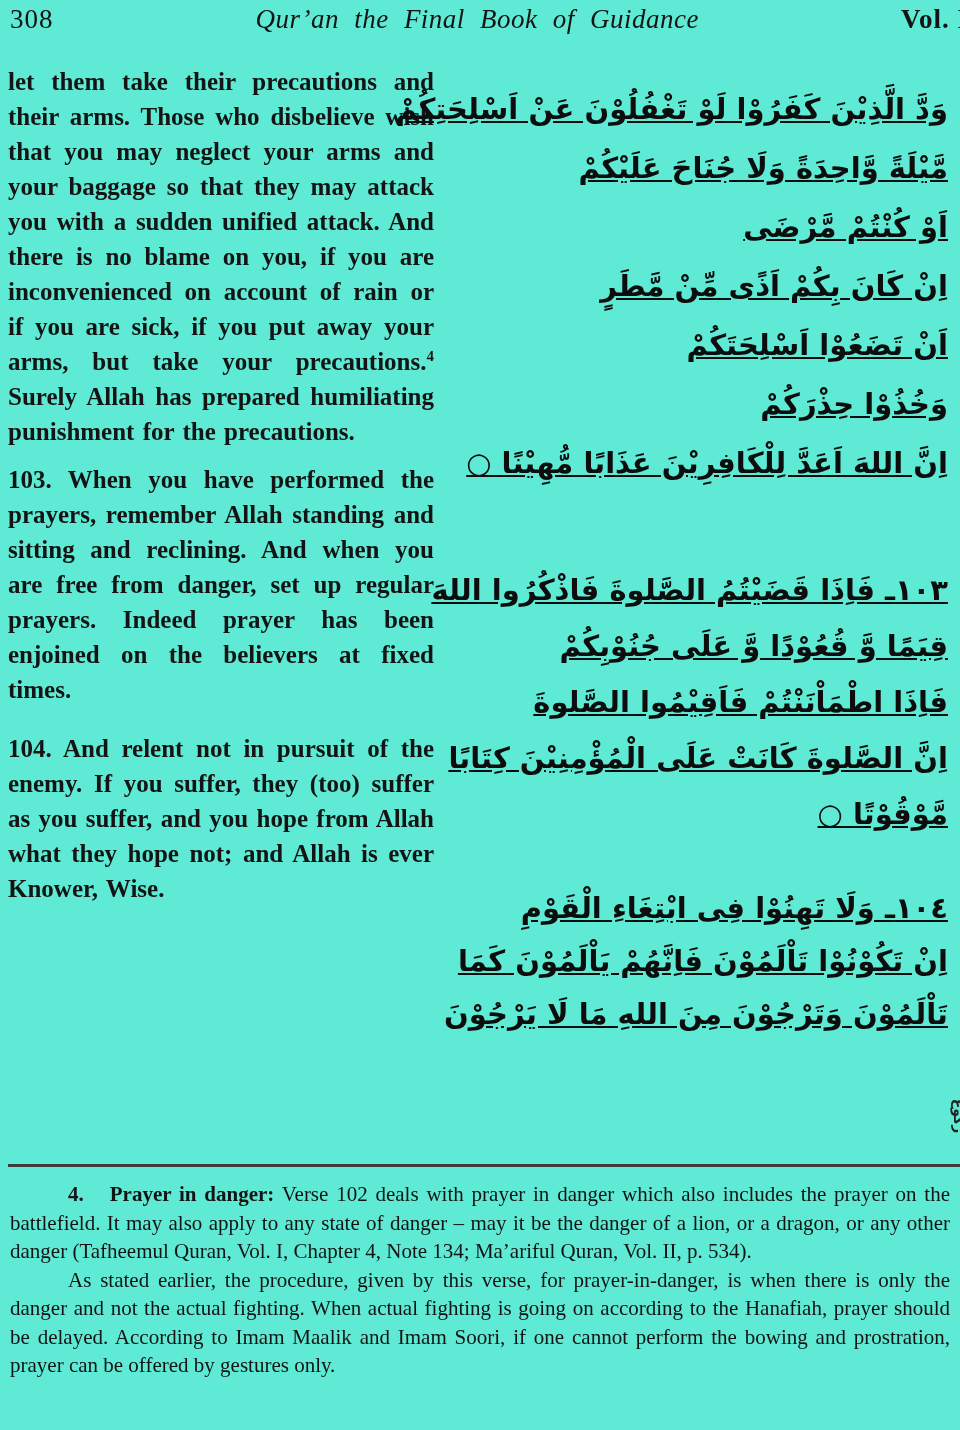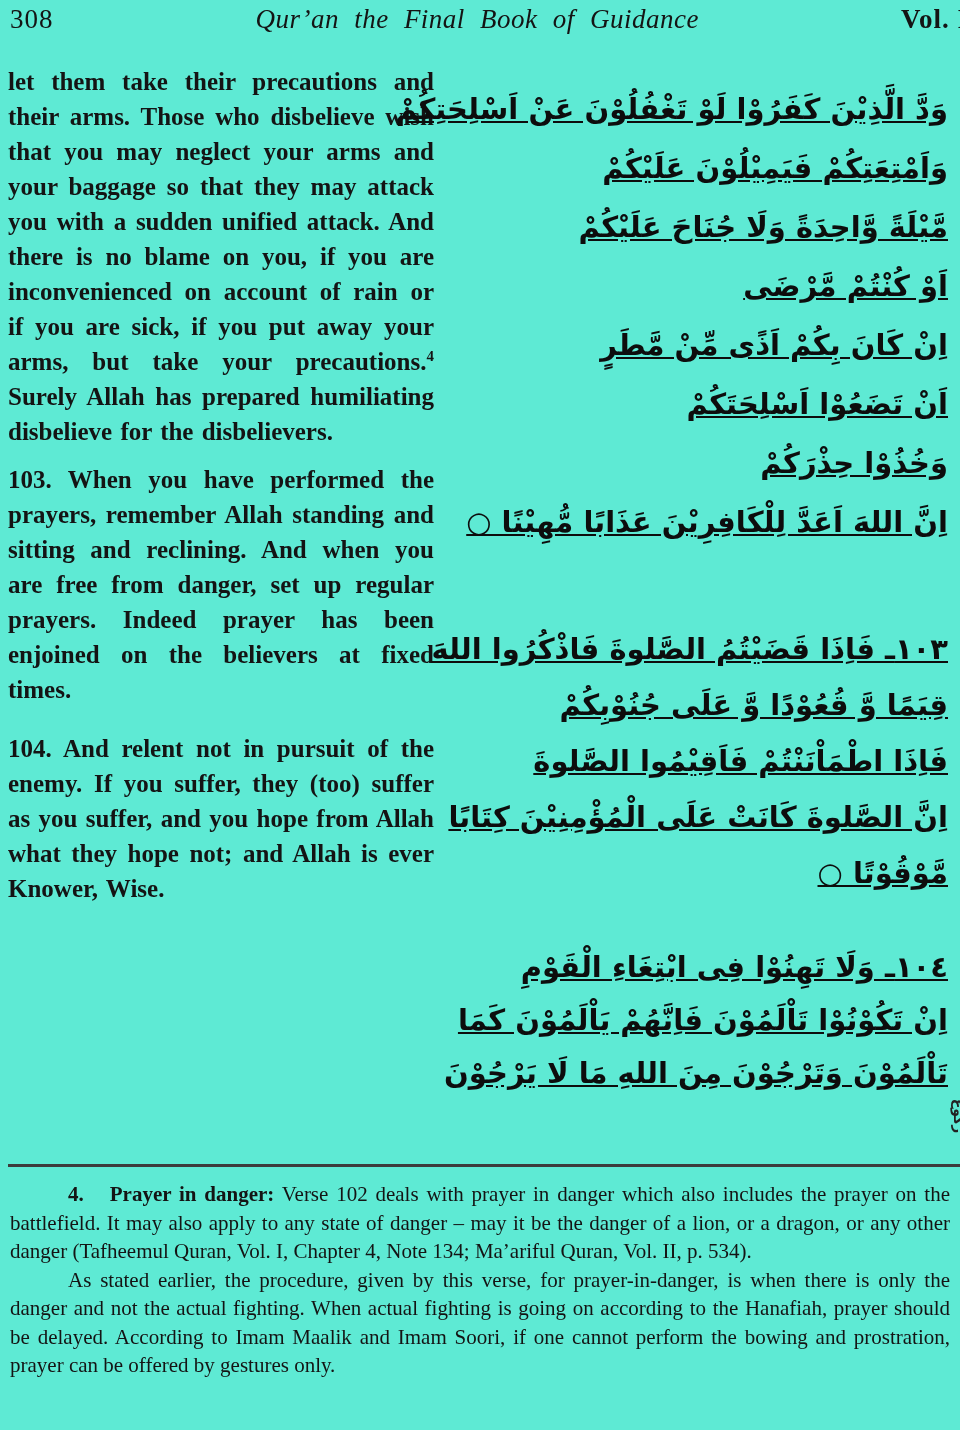--- a/index.html
+++ b/index.html
@@ -92,29 +92,28 @@
 <div class="page">
 
   <div class="header">
     <span class="pageno">308</span>
     <span class="title">Qur’an the Final Book of Guidance</span>
     <span class="vol">Vol. I</span>
   </div>
 
   <div class="col-en">
     <p class="v102"><span>let them take their precautions and their arms. Those who disbelieve wish that you may neglect your arms and your baggage so that they may attack you with a sudden unified attack. And there is no blame on you, if you are inconvenienced on account of rain or if you are sick, if you  put away your arms, but take your precautions.</span><sup>4</sup>
-      <span>Surely Allah has prepared humiliating disbelieve for the disbelievers.</span></p>
+      <span>Surely Allah has prepared humiliating punishment for the precautions.</span></p>
     <p class="v103">103. When you have performed the prayers, remember Allah standing and sitting and reclining. And when you are free from danger, set up regular prayers. Indeed prayer has been enjoined on the believers at fixed times.</p>
     <p class="v104">104. And relent not in pursuit of the enemy. If you suffer, they (too) suffer as you suffer, and you hope from Allah what they hope not; and Allah is ever Knower, Wise.</p>
   </div>
 
   <div class="col-ar">
     <div class="ar-block ar-102">
       <div class="ar-line">وَدَّ الَّذِيْنَ كَفَرُوْا لَوْ تَغْفُلُوْنَ عَنْ اَسْلِحَتِكُمْ</div>
-      <div class="ar-line">وَاَمْتِعَتِكُمْ فَيَمِيْلُوْنَ عَلَيْكُمْ</div>
       <div class="ar-line">مَّيْلَةً وَّاحِدَةً وَلَا جُنَاحَ عَلَيْكُمْ</div>
       <div class="ar-line">اَوْ كُنْتُمْ مَّرْضَى</div>
       <div class="ar-line">اِنْ كَانَ بِكُمْ اَذًى مِّنْ مَّطَرٍ</div>
       <div class="ar-line">اَنْ تَضَعُوْا اَسْلِحَتَكُمْ</div>
       <div class="ar-line">وَخُذُوْا حِذْرَكُمْ</div>
       <div class="ar-line">اِنَّ اللهَ اَعَدَّ لِلْكَافِرِيْنَ عَذَابًا مُّهِيْنًا ○</div>
     </div>
     <div class="ar-block ar-103">
       <div class="ar-line">١٠٣ـ فَاِذَا قَضَيْتُمُ الصَّلوةَ فَاذْكُرُوا اللهَ</div>
       <div class="ar-line">قِيَمًا وَّ قُعُوْدًا وَّ عَلَى جُنُوْبِكُمْ</div>

